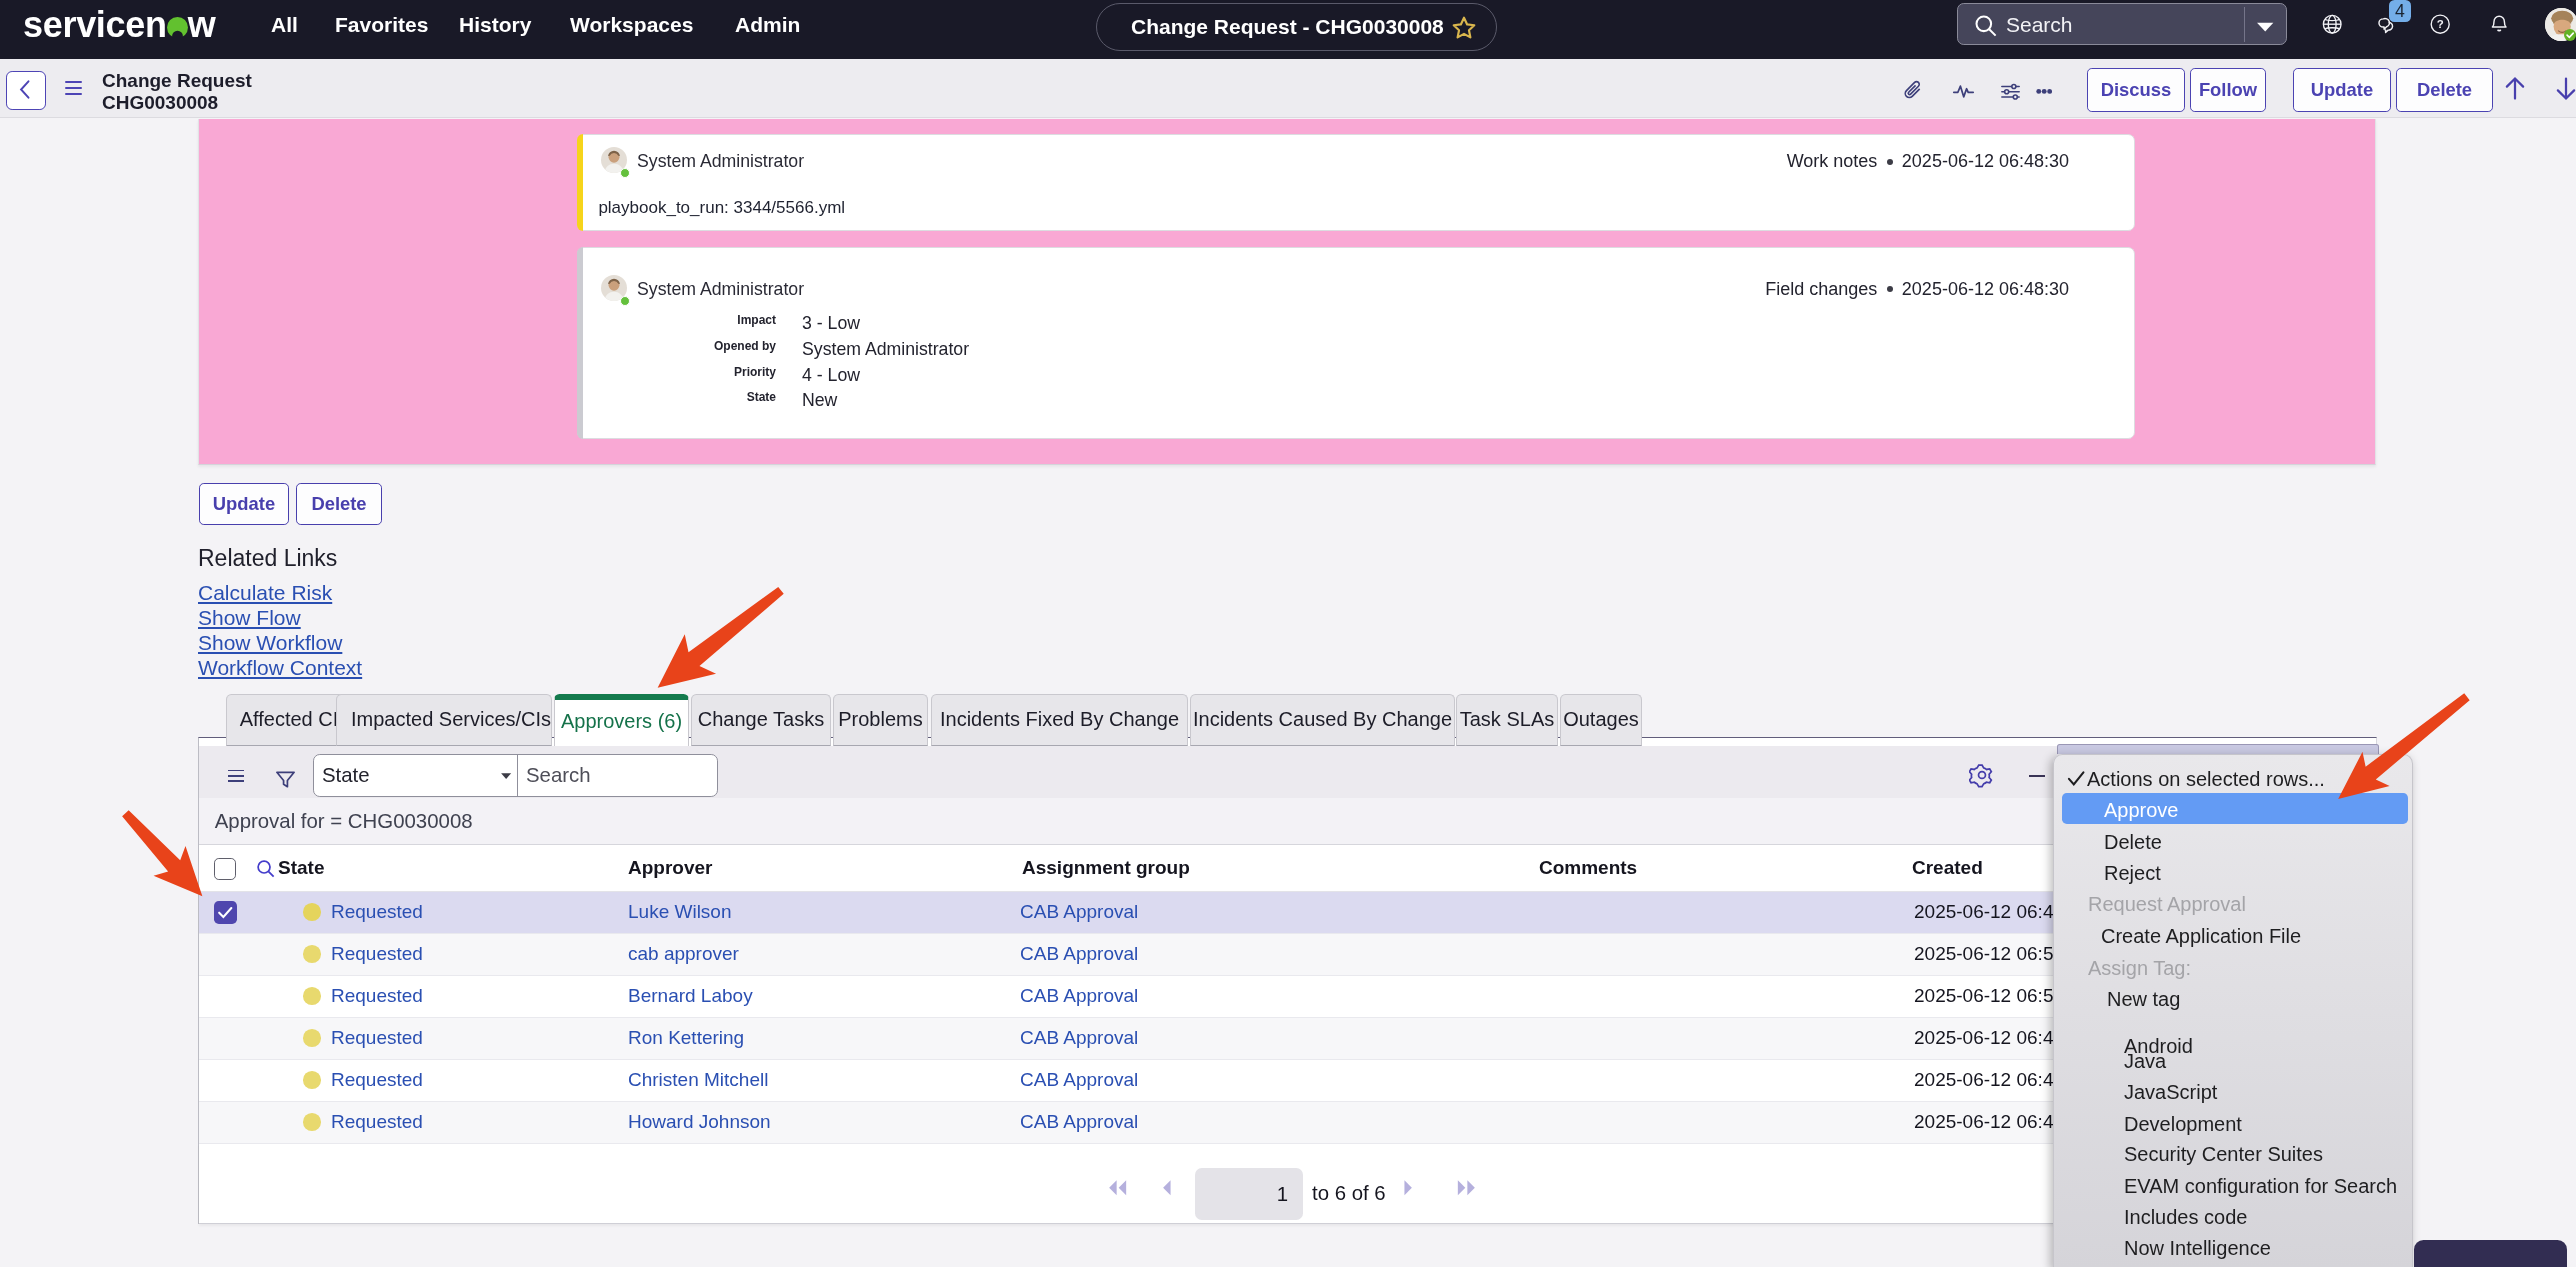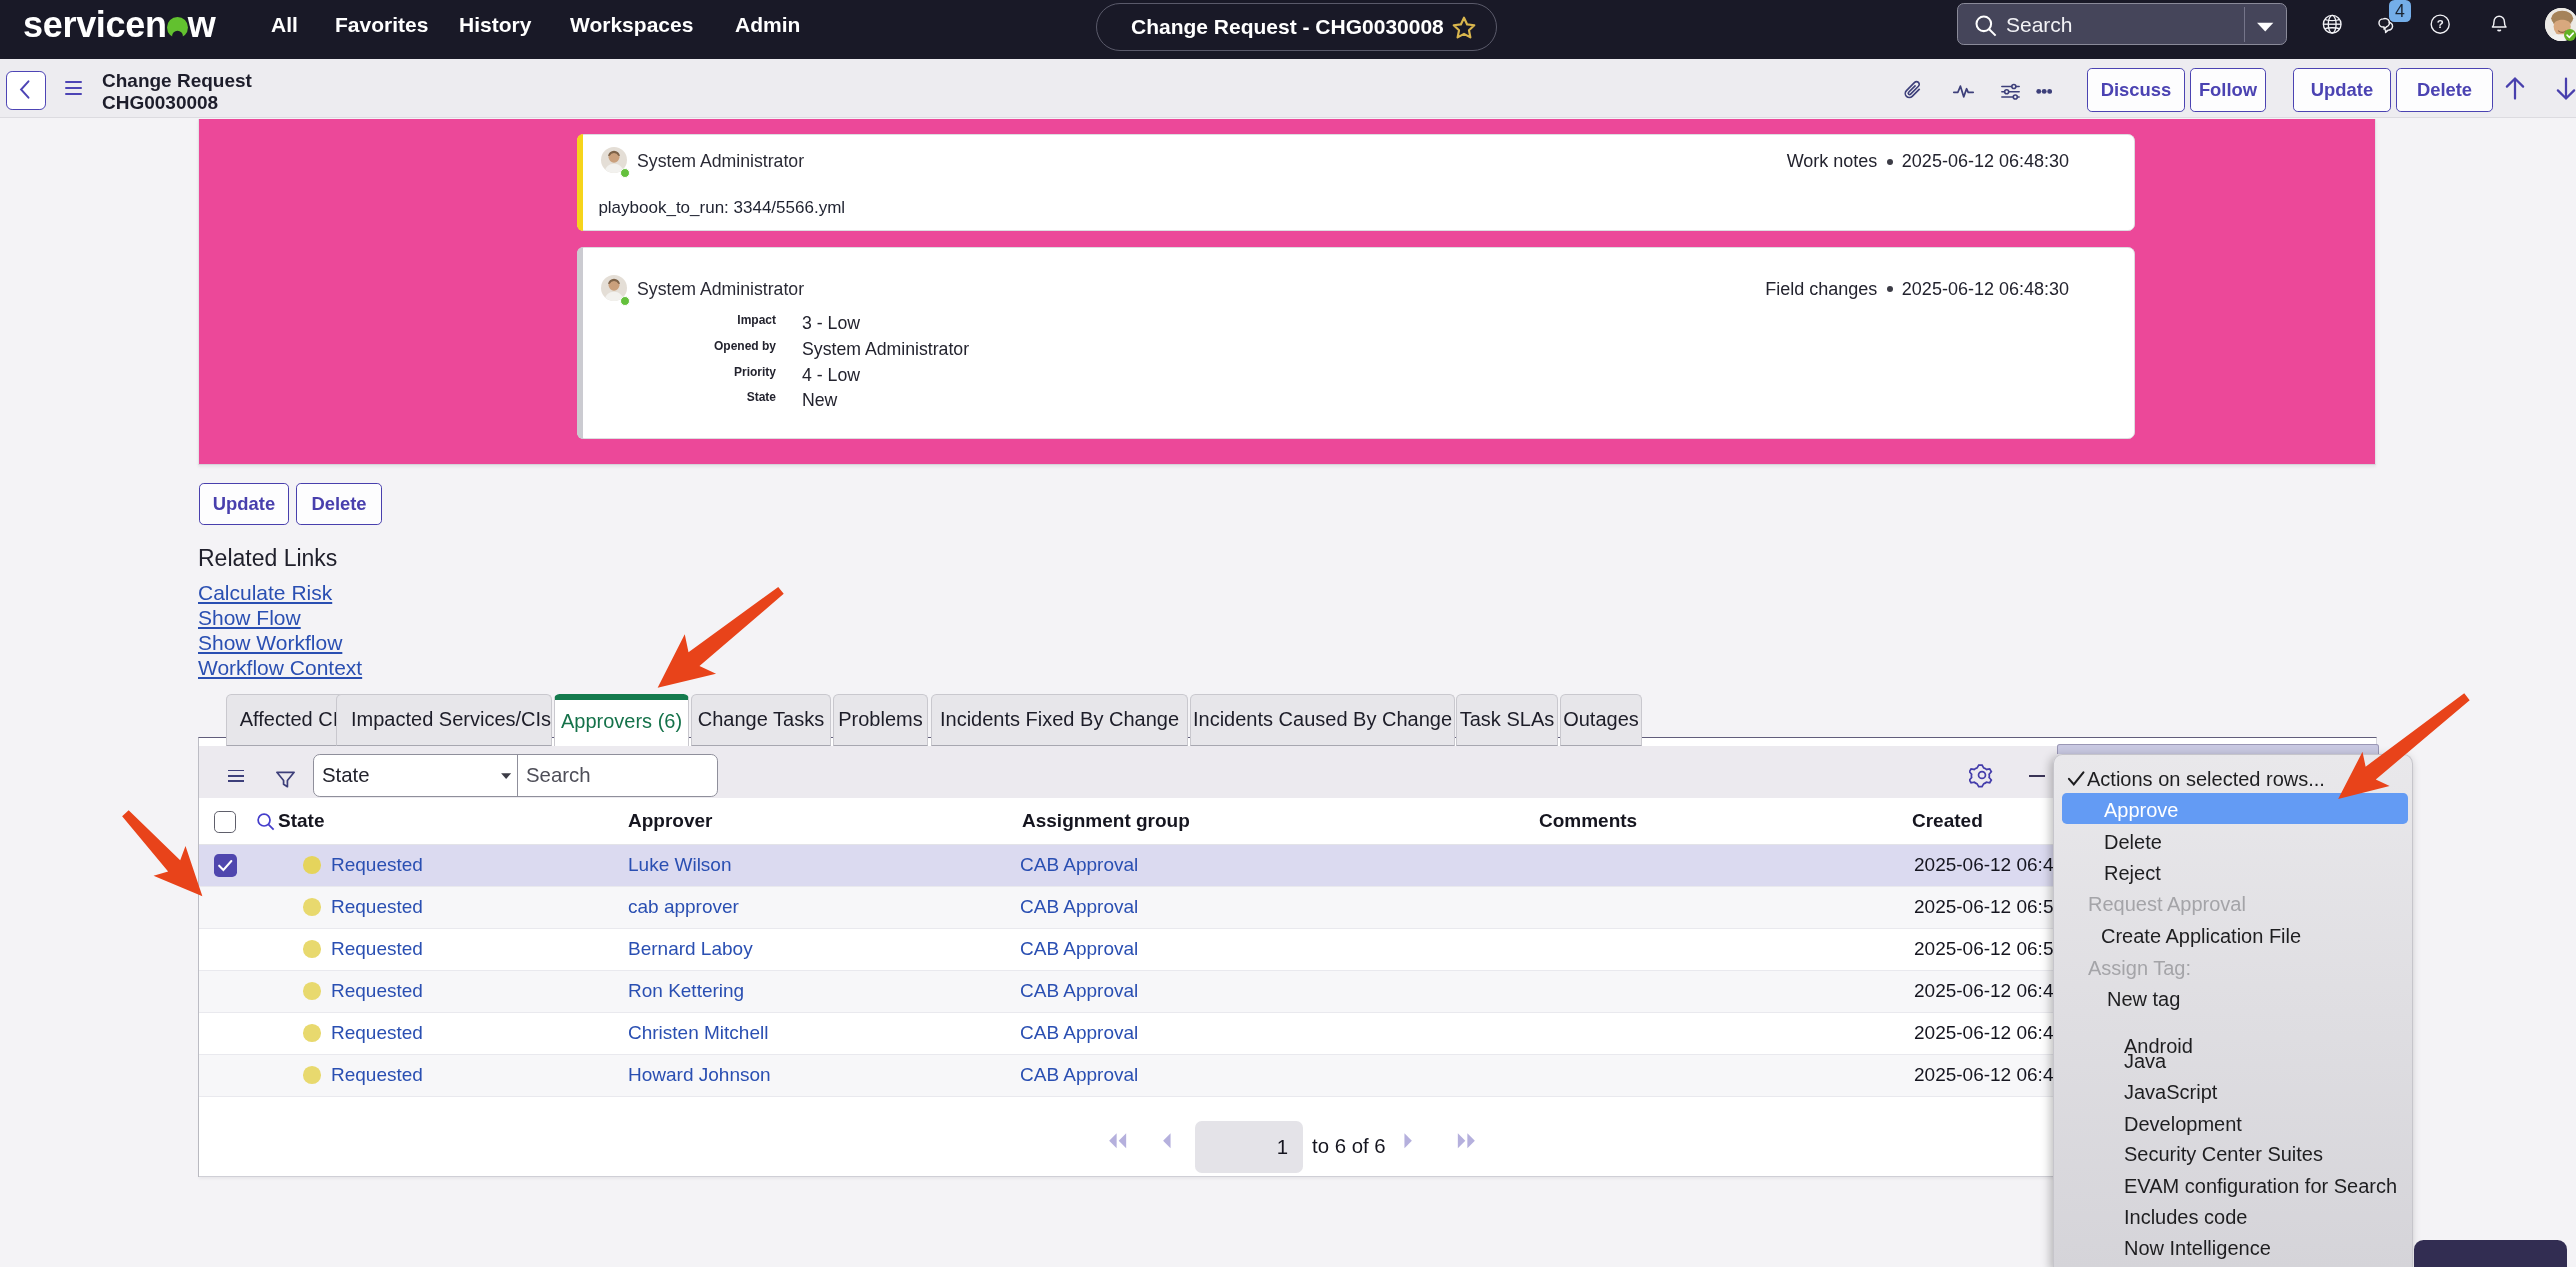--- a/index.html
+++ b/index.html
@@ -15,21 +15,21 @@
   #searchtxt { position:absolute; left:48px; top:8.9px; font-size:21px; color:#f2f2f6; }
   #searchsep { position:absolute; left:286px; top:2.7px; width:0.7px; height:35px; background:#75758a; }
 
   
   #band { position:absolute; left:0; top:59px; width:2576px; height:59px; background:#edecf0; border-bottom:0.7px solid #dcdbe0; }
   #backbtn { position:absolute; left:5.5px; top:11.6px; width:40px; height:39px; background:#fff; border:1.4px solid #4d44b5; border-radius:6.1px; }
   #ctitle { position:absolute; left:102px; top:11px; font-size:19px; font-weight:bold; color:#1d1d2b; line-height:22px; }
   .hbtn { position:absolute; top:8.9px; height:44px; background:#fdfdfe; border:1.7px solid #4b43b2; border-radius:4.8px; color:#4b43b2; font-size:18.4px; font-weight:bold; text-align:center; line-height:41px; }
 
   
-  #panel { position:absolute; left:198px; top:119px; width:2178px; height:346px; background:#ec4899; border-left:0.7px solid #e2e2e6; border-right:0.7px solid #e2e2e6; border-bottom:0.7px solid #d4d4da; box-shadow:0 2px 2.7px rgba(0,0,0,0.06); }
+  #panel { position:absolute; left:198px; top:119px; width:2178px; height:346px; background:#f9a8d4; border-left:0.7px solid #e2e2e6; border-right:0.7px solid #e2e2e6; border-bottom:0.7px solid #d4d4da; box-shadow:0 2px 2.7px rgba(0,0,0,0.06); }
   .card { position:absolute; left:378px; width:1558px; background:#fff; border:0.7px solid #dcdce0; border-radius:6.8px; }
   .cardbar { position:absolute; left:-0.7px; top:-0.7px; bottom:-0.7px; width:6.1px; border-radius:6.8px 0 0 6.8px; }
   .avatar { position:absolute; width:26px; height:26px; border-radius:50%; overflow:hidden; }
   .uname { position:absolute; font-size:17.7px; color:#2a2a35; }
   .metar { position:absolute; font-size:18px; color:#23232e; right:65px; }
   .fieldlbl { position:absolute; width:198px; text-align:right; font-weight:bold; font-size:12px; color:#23232e; }
   .fieldval { position:absolute; left:224px; font-size:17.7px; color:#23232e; }
 
   .pbtn { position:absolute; height:42px; background:#fdfdfe; border:1.4px solid #483fad; border-radius:4.8px; color:#483fad; font-size:18.4px; font-weight:bold; text-align:center; }
   #rlinks { position:absolute; left:198px; top:545px; }
@@ -243,20 +243,23 @@
       </svg>
     <div style="position:absolute;left:327px;top:8.9px;height:43px;font-size:20.4px;color:#4e4e58;line-height:42px;">Search</div>
     <svg width="26" height="26" viewBox="0 0 24 24" style="position:absolute;left:1770px;top:16.4px;" fill="none" stroke="#443dab" stroke-width="1.6">
         <circle cx="12" cy="12" r="3.2"></circle>
         <path d="M12 2.8 l1.5 2.6 a7 7 0 0 1 2.6 1.5 l3 -0.5 1.5 2.6 -2 2.3 a7 7 0 0 1 0 3 l2 2.3 -1.5 2.6 -3 -0.5 a7 7 0 0 1 -2.6 1.5 l-1.5 2.6 -3 0 -1.5 -2.6 a7 7 0 0 1 -2.6 -1.5 l-3 0.5 -1.5 -2.6 2 -2.3 a7 7 0 0 1 0 -3 l-2 -2.3 1.5 -2.6 3 0.5 a7 7 0 0 1 2.6 -1.5 l1.5 -2.6z"></path>
       </svg>
     <div style="position:absolute;left:1830px;top:29px;width:15.7px;height:2.7px;background:#3a3456;"></div>
 
     <div style="position:absolute;left:1858px;top:-1.4px;width:322px;height:9.5px;background:#c9c9e2;border:0.7px solid #9a97b5;border-bottom:none;border-radius:2.7px 2.7px 0 0;"></div>
   </div>
+  <div id="crumb">
+      <div class="cell" style="left:15.7px;">Approval for = CHG0030008</div>
+    </div>
   <div id="lhead">
     <div style="position:absolute;left:15px;top:13px;width:22px;height:22px;border:1.7px solid #5f5f6b;border-radius:4.8px;background:#fff;"></div>
     <svg width="23" height="23" viewBox="0 0 24 24" style="position:absolute;left:55px;top:12.3px;">
         <circle cx="10.5" cy="10.5" r="6.2" fill="none" stroke="#443dcb" stroke-width="1.8"></circle>
         <line x1="15" y1="15" x2="20.5" y2="20.5" stroke="#443dcb" stroke-width="1.8"></line>
       </svg>
     <div class="cell" style="left:79px;">State</div>
     <div class="cell" style="left:429px;">Approver</div>
     <div class="cell" style="left:823px;">Assignment group</div>
     <div class="cell" style="left:1340px;">Comments</div>

